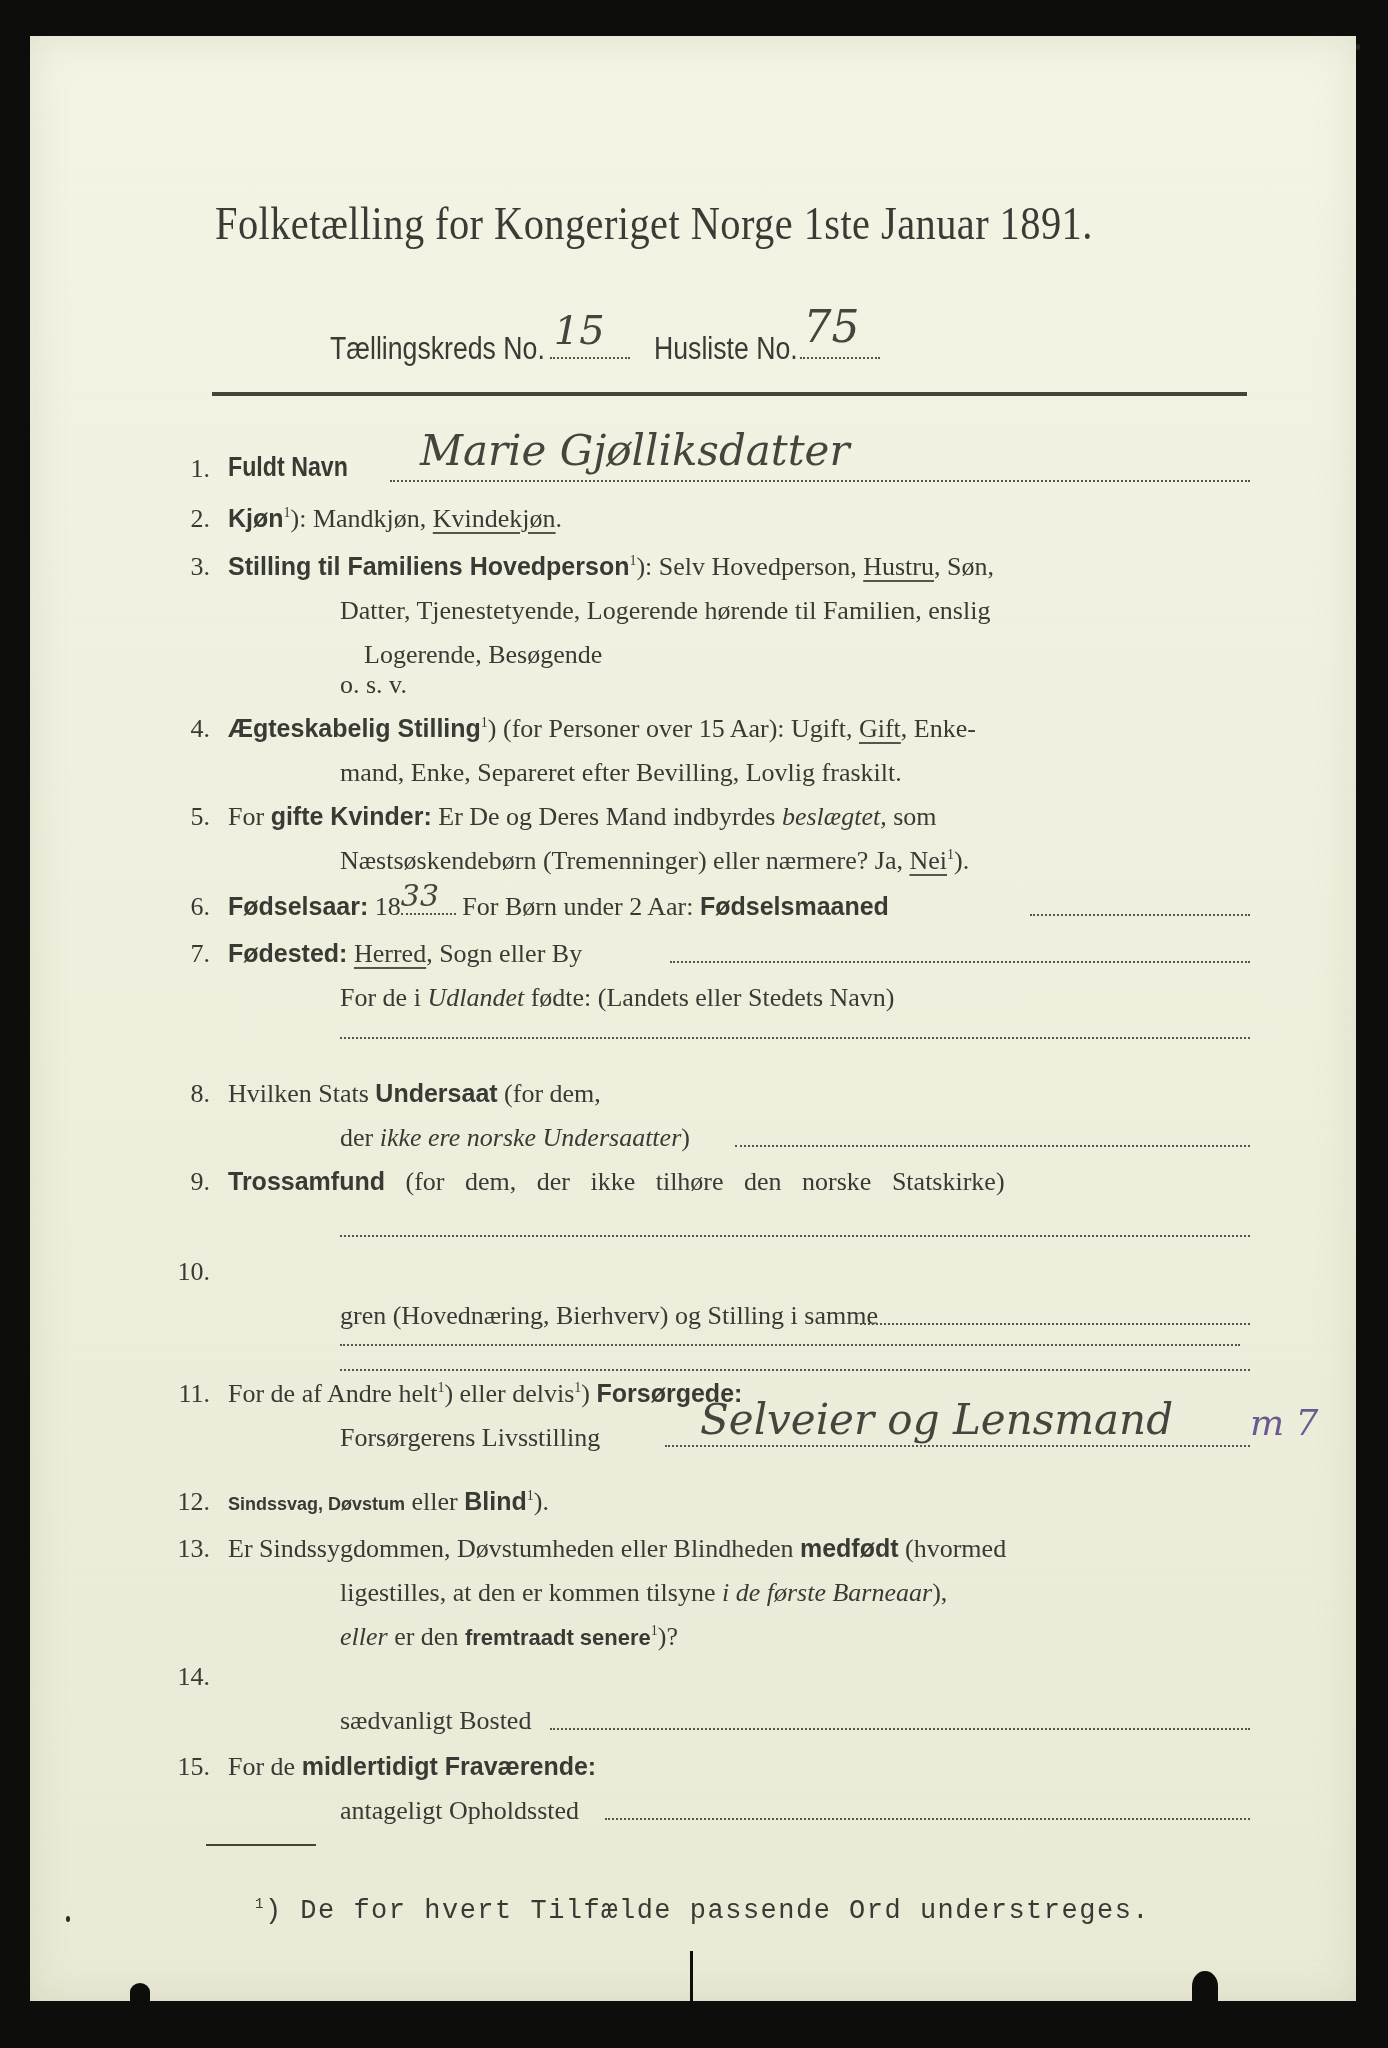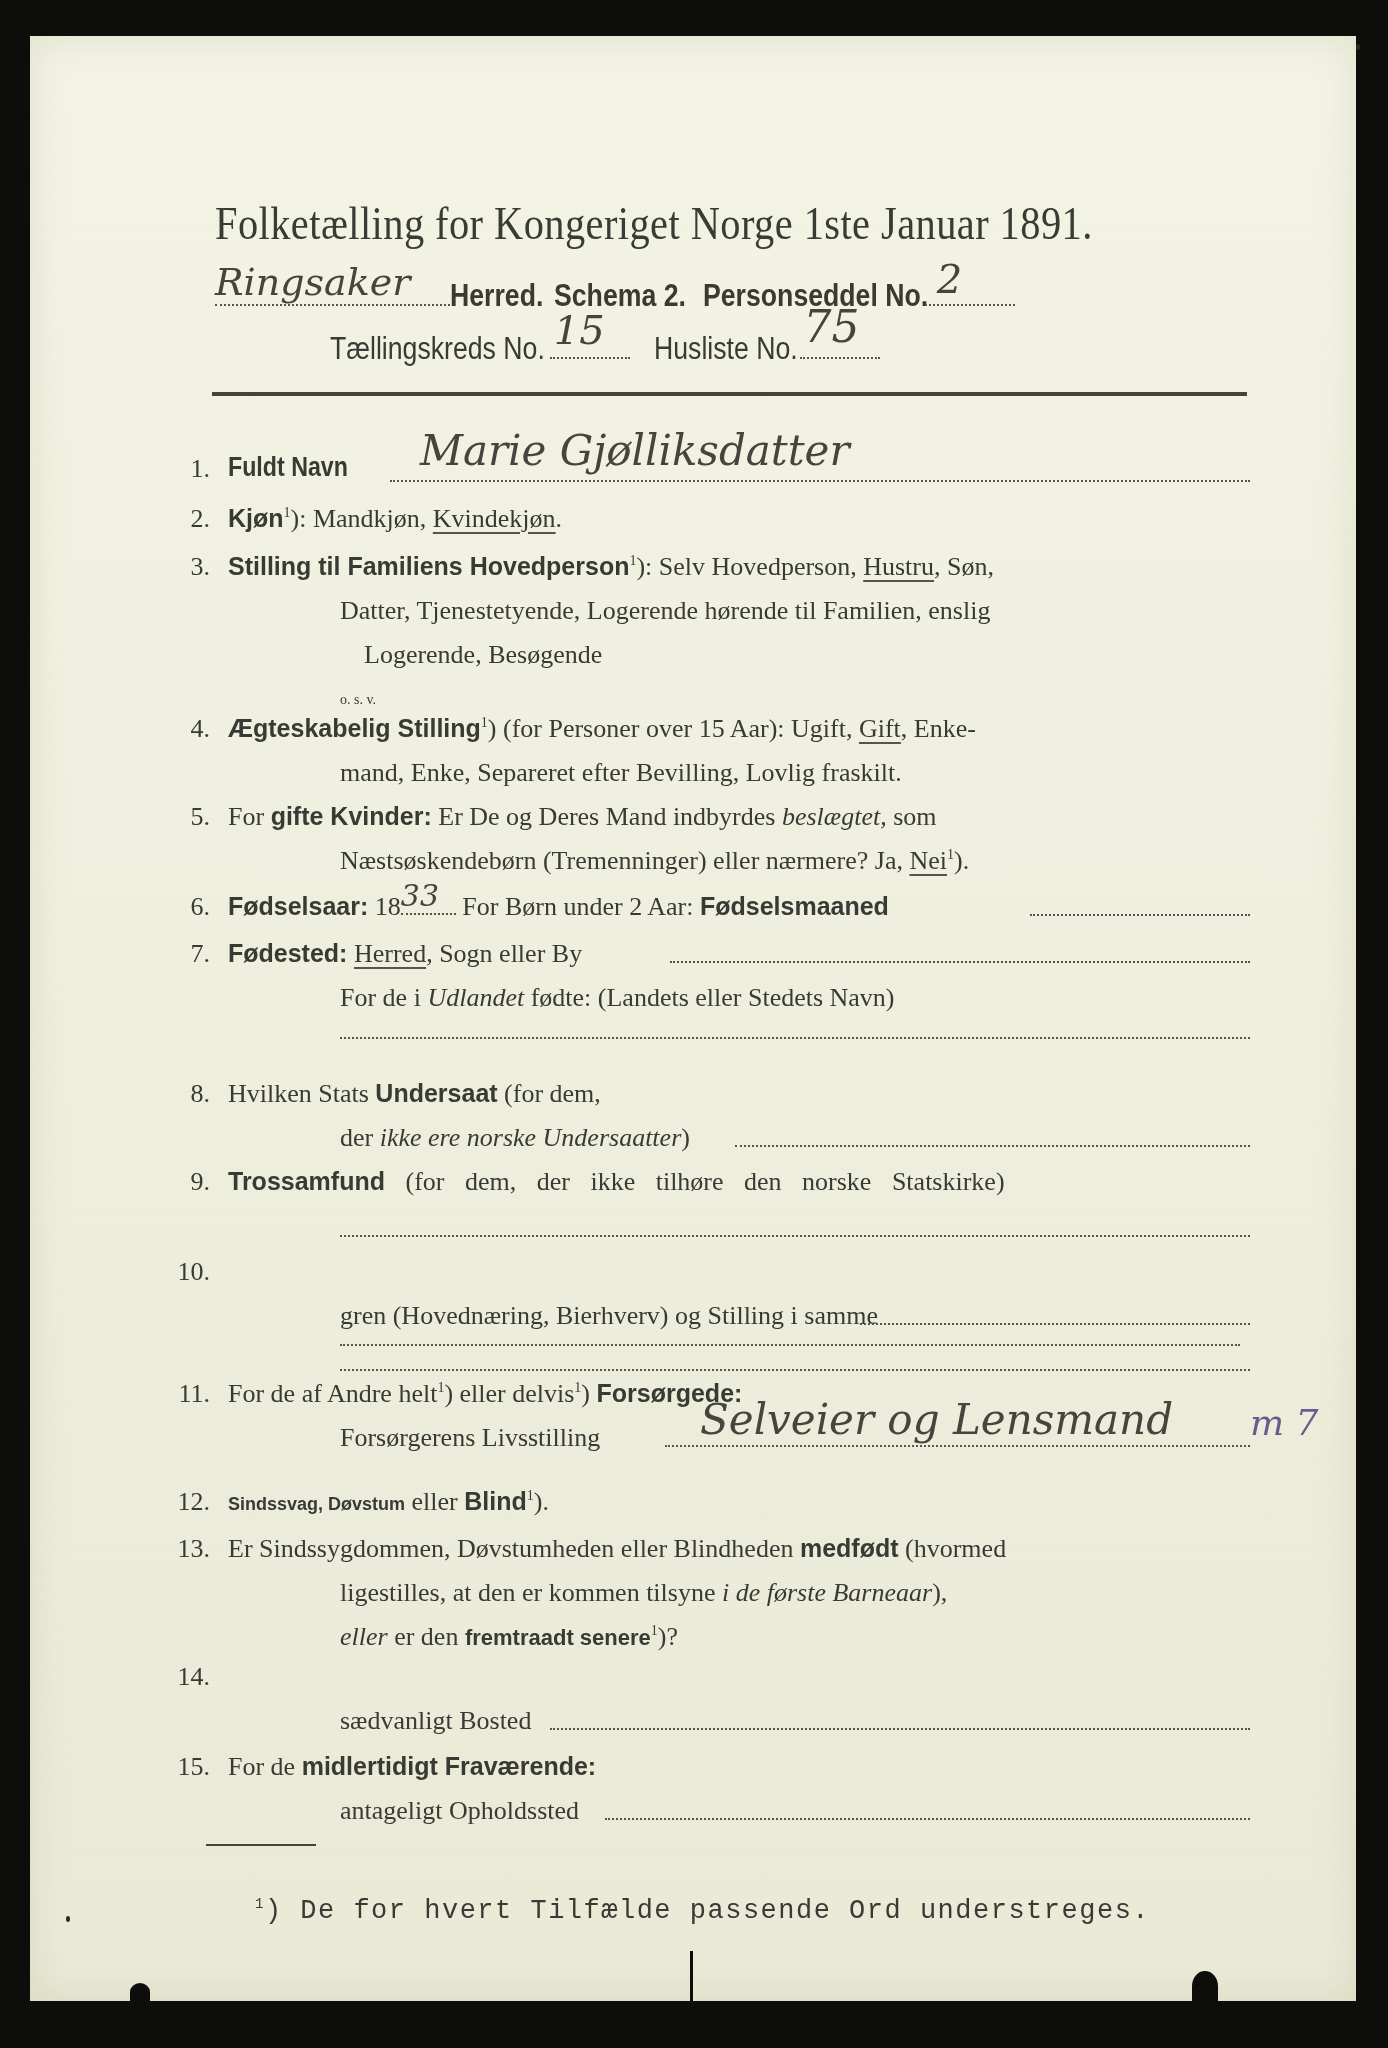--- a/index.html
+++ b/index.html
@@ -37,29 +37,20 @@
   .speck { position:absolute; background:#2a2a25; border-radius:50%; }
   .tear { position:absolute; background:#0d0d0c; }
 </style>
 </head>
 <body>
 
 <div class="paper">
 
   <div class="abs title">Folketælling for Kongeriget Norge 1ste Januar 1891.</div>
 
-  <div class="abs row2">
-    <span style="display:inline-block;position:relative;width:235px;border-bottom:2px dotted #55554c;height:28px;vertical-align:baseline;">
-      <span class="hw" style="position:absolute;left:0;top:-16px;font-size:38px;">Ringsaker</span>
-    </span><span class="b cond" style="font-size:31px;">Herred.</span>
-    <span class="b cond" style="font-size:31px;margin-left:-12px;">Schema 2.</span>
-    <span class="b cond" style="font-size:31px;margin-left:-12px;">Personseddel No.</span><span style="display:inline-block;position:relative;width:90px;border-bottom:2px dotted #55554c;height:26px;margin-left:-40px;">
-      <span class="hw" style="position:absolute;left:12px;top:-22px;font-size:40px;">2</span>
-    </span>
-  </div>
 
   <div class="abs row3 sans">
     <span class="cond" style="font-size:31px;">Tællingskreds No.</span><span style="display:inline-block;position:relative;width:80px;border-bottom:2px dotted #55554c;height:22px;margin-left:-30px;">
       <span class="hw" style="position:absolute;left:4px;top:-28px;font-size:40px;">15</span>
     </span>
     <span class="cond" style="font-size:31px;margin-left:16px;">Husliste No.</span><span style="display:inline-block;position:relative;width:80px;border-bottom:2px dotted #55554c;height:22px;margin-left:-22px;">
       <span class="hw" style="position:absolute;left:4px;top:-34px;font-size:44px;">75</span>
     </span>
   </div>
 
@@ -75,21 +66,21 @@
   <div class="abs item" style="left:130px;top:470px;">
     <span class="num" style="left:0;">2.</span>
     <span class="txt"><span class="b" style="font-size:25px;">Kjøn</span><span class="sup">1</span><span>): Mandkjøn, </span><span class="u">Kvindekjøn</span><span>.</span></span>
   </div>
 
   <div class="abs item" style="left:130px;top:518px;width:1090px;">
     <span class="num" style="left:0;">3.</span>
     <span class="txt"><span class="b" style="font-size:25px;">Stilling til Familiens Hovedperson</span><span class="sup">1</span><span>): Selv Hovedperson, </span><span class="u">Hustru</span><span>, Søn,</span></span>
     <span class="abs" style="left:180px;top:44px;">Datter, Tjenestetyende, Logerende hørende til Familien, enslig</span>
     <span class="abs" style="left:180px;top:88px;margin-left:24px;">Logerende, Besøgende</span>
-    <span class="abs" style="left:180px;top:139px;font-size:14px;text-align:right;">o. s. v.</span>
+    <span class="abs" style="left:180px;top:118px;font-size:26px;text-align:right;">o. s. v.</span>
   </div>
 
   <div class="abs item" style="left:130px;top:680px;">
     <span class="num" style="left:0;">4.</span>
     <span class="txt"><span class="b" style="font-size:25px;">Ægteskabelig Stilling</span><span class="sup">1</span><span>) (for Personer over 15 Aar): Ugift, </span><span class="u">Gift</span><span>, Enke-</span></span>
     <span class="abs" style="left:180px;top:44px;">mand, Enke, Separeret efter Bevilling, Lovlig fraskilt.</span>
   </div>
 
   <div class="abs item" style="left:130px;top:768px;">
     <span class="num" style="left:0;">5.</span>

